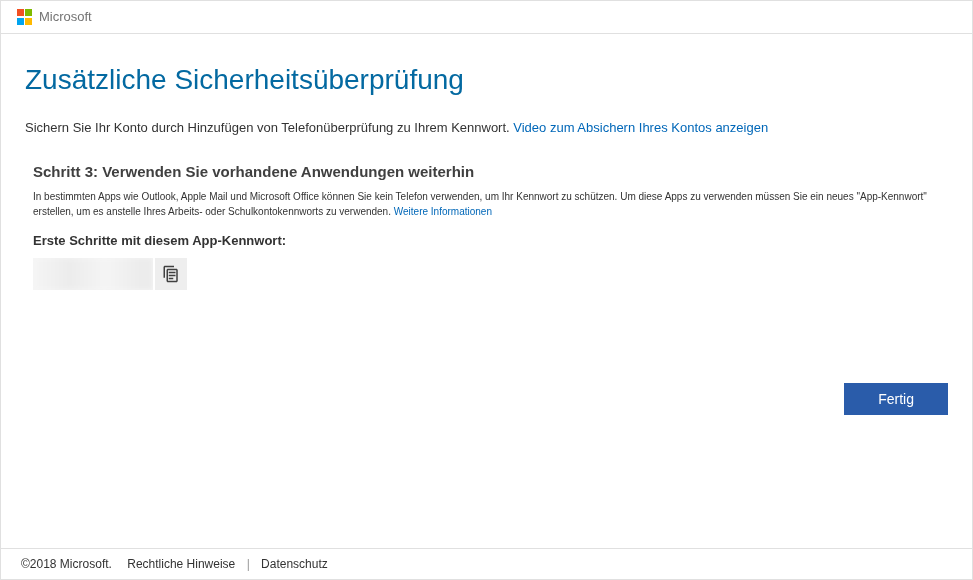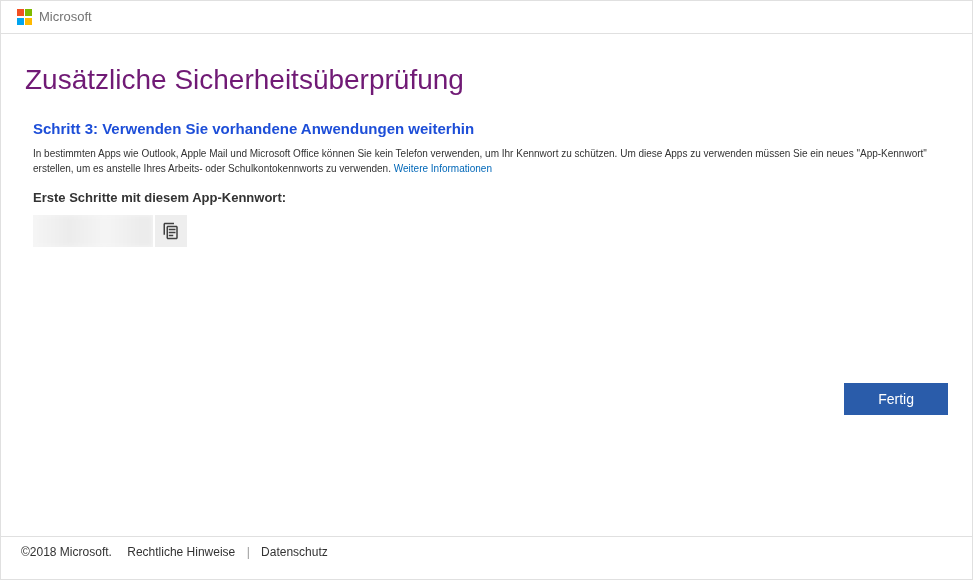--- a/index.html
+++ b/index.html
@@ -43,37 +43,37 @@
       color: #737373;
       font-size: 13px;
       margin-left: 2px;
     }
     .content {
       padding: 30px 24px 0 24px;
     }
     .page-title {
       font-size: 28px;
       font-weight: 300;
-      color: #701a75;
+      color: #0369a1;
       margin-bottom: 24px;
     }
     .intro-text {
       font-size: 13px;
       color: #333;
       margin-bottom: 28px;
     }
     .link {
       color: #0067b8;
       text-decoration: none;
       cursor: pointer;
     }
     .step-title {
       font-size: 15px;
       font-weight: 600;
-      color: #1d4ed8;
+      color: #404040;
       margin-bottom: 10px;
       padding-left: 8px;
     }
     .step-desc {
       font-size: 10px;
       color: #333;
       line-height: 1.45;
       margin-bottom: 14px;
       padding-left: 8px;
     }
@@ -127,21 +127,21 @@
       background: #2a5caa;
       color: #ffffff;
       border: none;
       padding: 8px 34px;
       font-size: 14px;
       cursor: pointer;
       font-family: inherit;
     }
     .footer {
       position: absolute;
-      bottom: 12px;
+      bottom: 0;
       left: 0;
       right: 0;
       border-top: 1px solid #e0e0e0;
       padding: 8px 20px;
       font-size: 12px;
       color: #333;
     }
     .footer .sep {
       margin: 0 8px;
       color: #999;
@@ -162,20 +162,23 @@
       <span></span>
       <span></span>
       <span></span>
   </span>
   <span class="ms-text">Microsoft</span>
 </div>
 
 <div class="content">
   <h1 class="page-title">Zusätzliche Sicherheitsüberprüfung</h1>
 
+  <p class="intro-text">
+    <span>Sichern Sie Ihr Konto durch Hinzufügen von Telefonüberprüfung zu Ihrem Kennwort. </span><a class="link">Video zum Absichern Ihres Kontos anzeigen</a>
+  </p>
 
   <h2 class="step-title">Schritt 3: Verwenden Sie vorhandene Anwendungen weiterhin</h2>
 
   <p class="step-desc">
     <span>In bestimmten Apps wie Outlook, Apple Mail und Microsoft Office können Sie kein Telefon verwenden, um Ihr Kennwort zu schützen. Um diese Apps zu verwenden müssen Sie ein neues "App-Kennwort" erstellen, um es anstelle Ihres Arbeits- oder Schulkontokennworts zu verwenden. </span><a class="link">Weitere Informationen</a>
   </p>
 
   <div class="pw-label">Erste Schritte mit diesem App-Kennwort:</div>
 
   <div class="pw-row">

